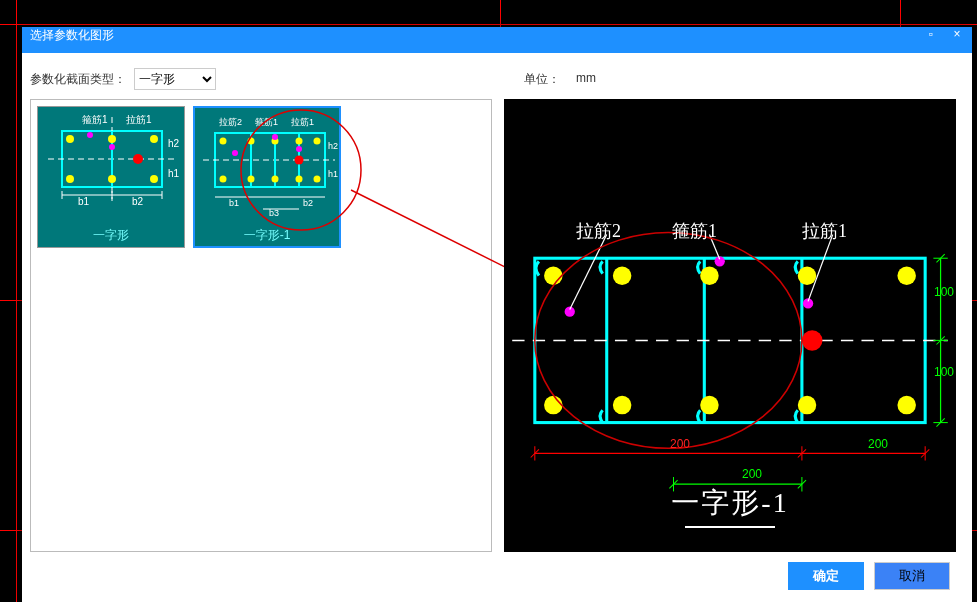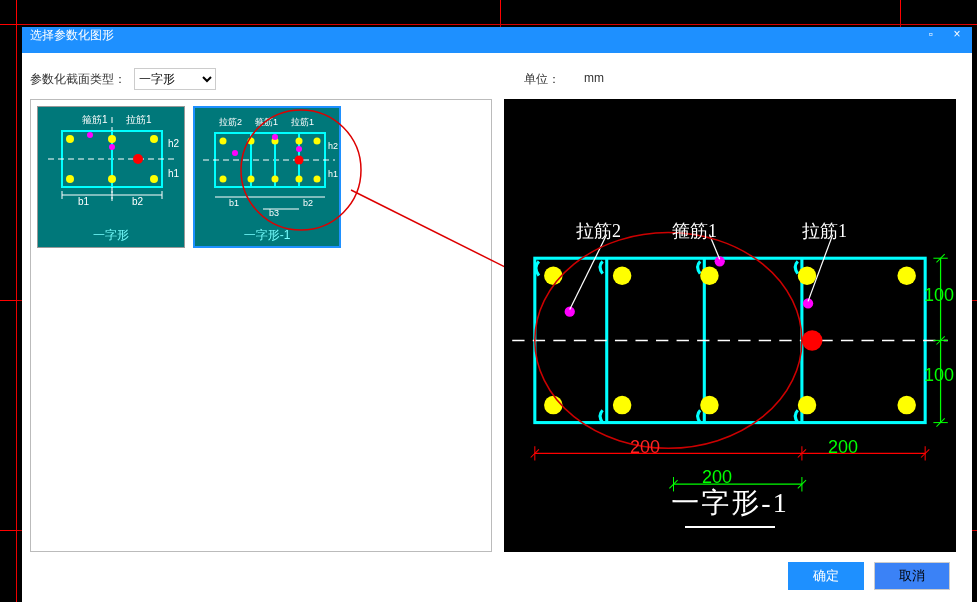--- a/index.html
+++ b/index.html
@@ -70,21 +70,21 @@
   .top-row select {
     width: 82px;
     height: 22px;
     font-size: 12px;
     border: 1px solid #ccc;
     background: #fff;
   }
   .top-row .unit-block {
     margin-left: 300px;
     display: flex;
-    gap: 24px;
+    gap: 16px;
   }
   .content-row {
     flex: 1;
     display: flex;
     gap: 12px;
     margin-top: 6px;
     border-radius: 7px;
   }
   .left-panel {
     width: 462px;
@@ -141,20 +141,21 @@
     height: 28px;
     border: 1px solid #ccc;
     background: #3b82f6;
     font-size: 13px;
     cursor: pointer;
   }
   .btn.primary {
     background: #1e90ff;
     color: #fff;
     border-color: #1e90ff;
+    font-weight: bold;
   }
   
   .rp-svg {
     position: absolute;
     inset: 0;
   }
   .preview-title {
     position: absolute;
     bottom: 30px;
     left: 50%;
@@ -174,22 +175,23 @@
     background: #fff;
   }
   .rebar-label {
     position: absolute;
     color: #fff;
     font-size: 18px;
     font-family: "SimSun", serif;
   }
   .dim-text {
     position: absolute;
-    font-size: 18px;
+    font-size: 12px;
     font-family: Arial, sans-serif;
+    margin-left: 40px;
   }
   .annotation-arrow {
     position: absolute;
     pointer-events: none;
   }
 </style>
 </head>
 <body>
 
 <div class="bg-cad">

